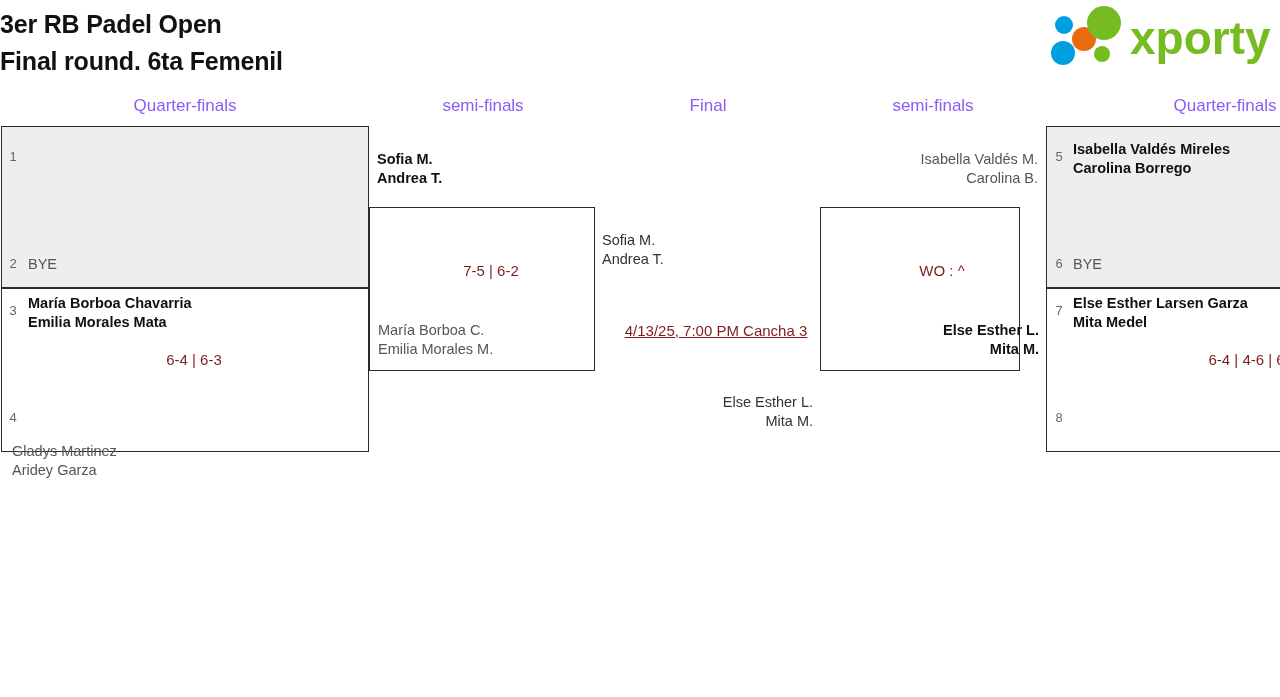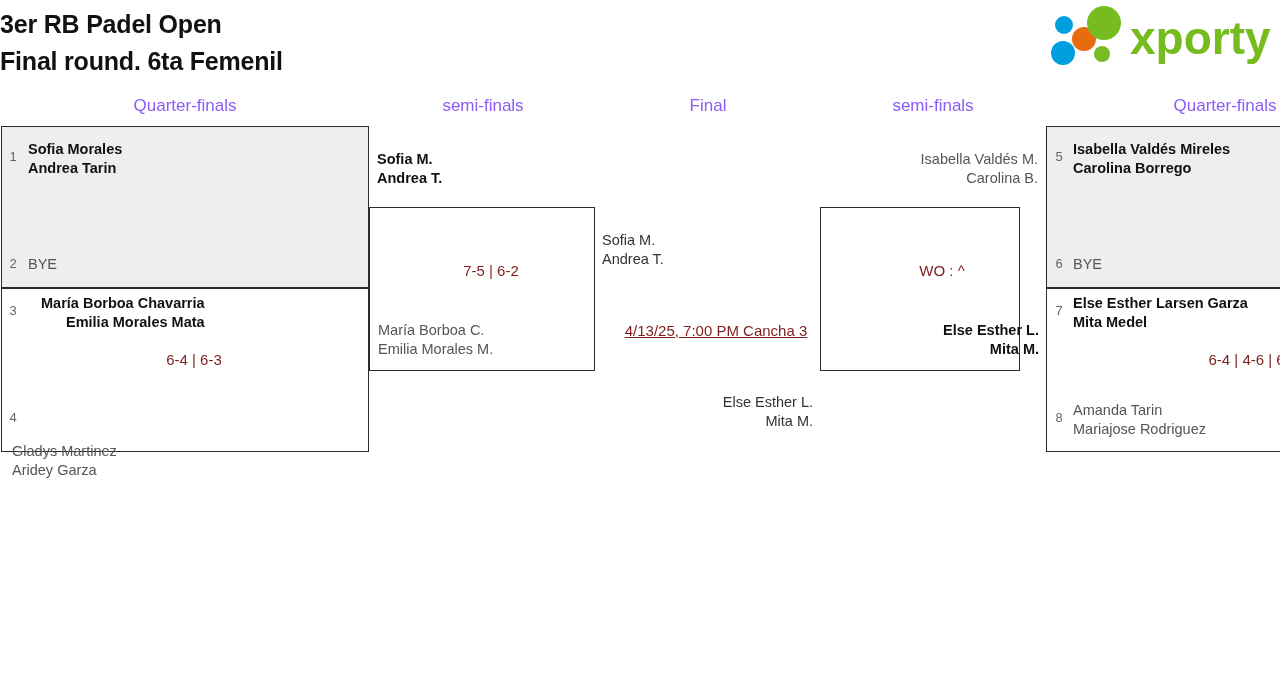--- a/index.html
+++ b/index.html
@@ -64,33 +64,29 @@
 <div class="round-head" id="rh0">Quarter-finals</div>
 <div class="round-head" id="rh1">semi-finals</div>
 <div class="round-head" id="rh2">Final</div>
 <div class="round-head" id="rh3">semi-finals</div>
 <div class="round-head" id="rh4">Quarter-finals</div>
 
 <div class="bracket">
 
   <div class="box shaded" style="left:1px;top:6px;width:368px;height:162px;">
     <div class="seed" style="left:2px;top:22px;">1</div>
-    <div class="team win" style="left:26px;top:13px;">
-      <span class="nm">Sofia Morales</span>
-      <span class="nm">Andrea Tarin</span>
-    </div>
     <div class="seed" style="left:2px;top:129px;">2</div>
     <div class="team lose" style="left:26px;top:128px;">
       <span class="nm">BYE</span>
     </div>
   </div>
 
   <div class="box" style="left:1px;top:168px;width:368px;height:164px;">
     <div class="seed" style="left:2px;top:14px;">3</div>
-    <div class="team win" style="left:39px;top:5px;text-align:right;">
+    <div class="team win" style="left:26px;top:5px;">
       <span class="nm">María Borboa Chavarria</span>
       <span class="nm">Emilia Morales Mata</span>
     </div>
     <div class="score c" style="left:0px;top:62px;width:368px;">6-4 | 6-3</div>
     <div class="seed" style="left:2px;top:121px;">4</div>
     <div class="team lose" style="left:10px;top:112px;margin-top:41px;">
       <span class="nm">Gladys Martinez</span>
       <span class="nm">Aridey Garza</span>
     </div>
   </div>
@@ -142,19 +138,15 @@
   </div>
 
   <div class="box" style="left:1046px;top:168px;width:250px;height:164px;">
     <div class="seed" style="left:3px;top:14px;">7</div>
     <div class="team win" style="left:26px;top:5px;">
       <span class="nm">Else Esther Larsen Garza</span>
       <span class="nm">Mita Medel</span>
     </div>
     <div class="score r" style="left:0px;top:62px;width:243px;">6-4 | 4-6 | 6-4</div>
     <div class="seed" style="left:3px;top:121px;">8</div>
-    <div class="team lose" style="left:26px;top:112px;">
-      <span class="nm">Amanda Tarin</span>
-      <span class="nm">Mariajose Rodriguez</span>
-    </div>
   </div>
 
 </div>
 
 </body></html>

